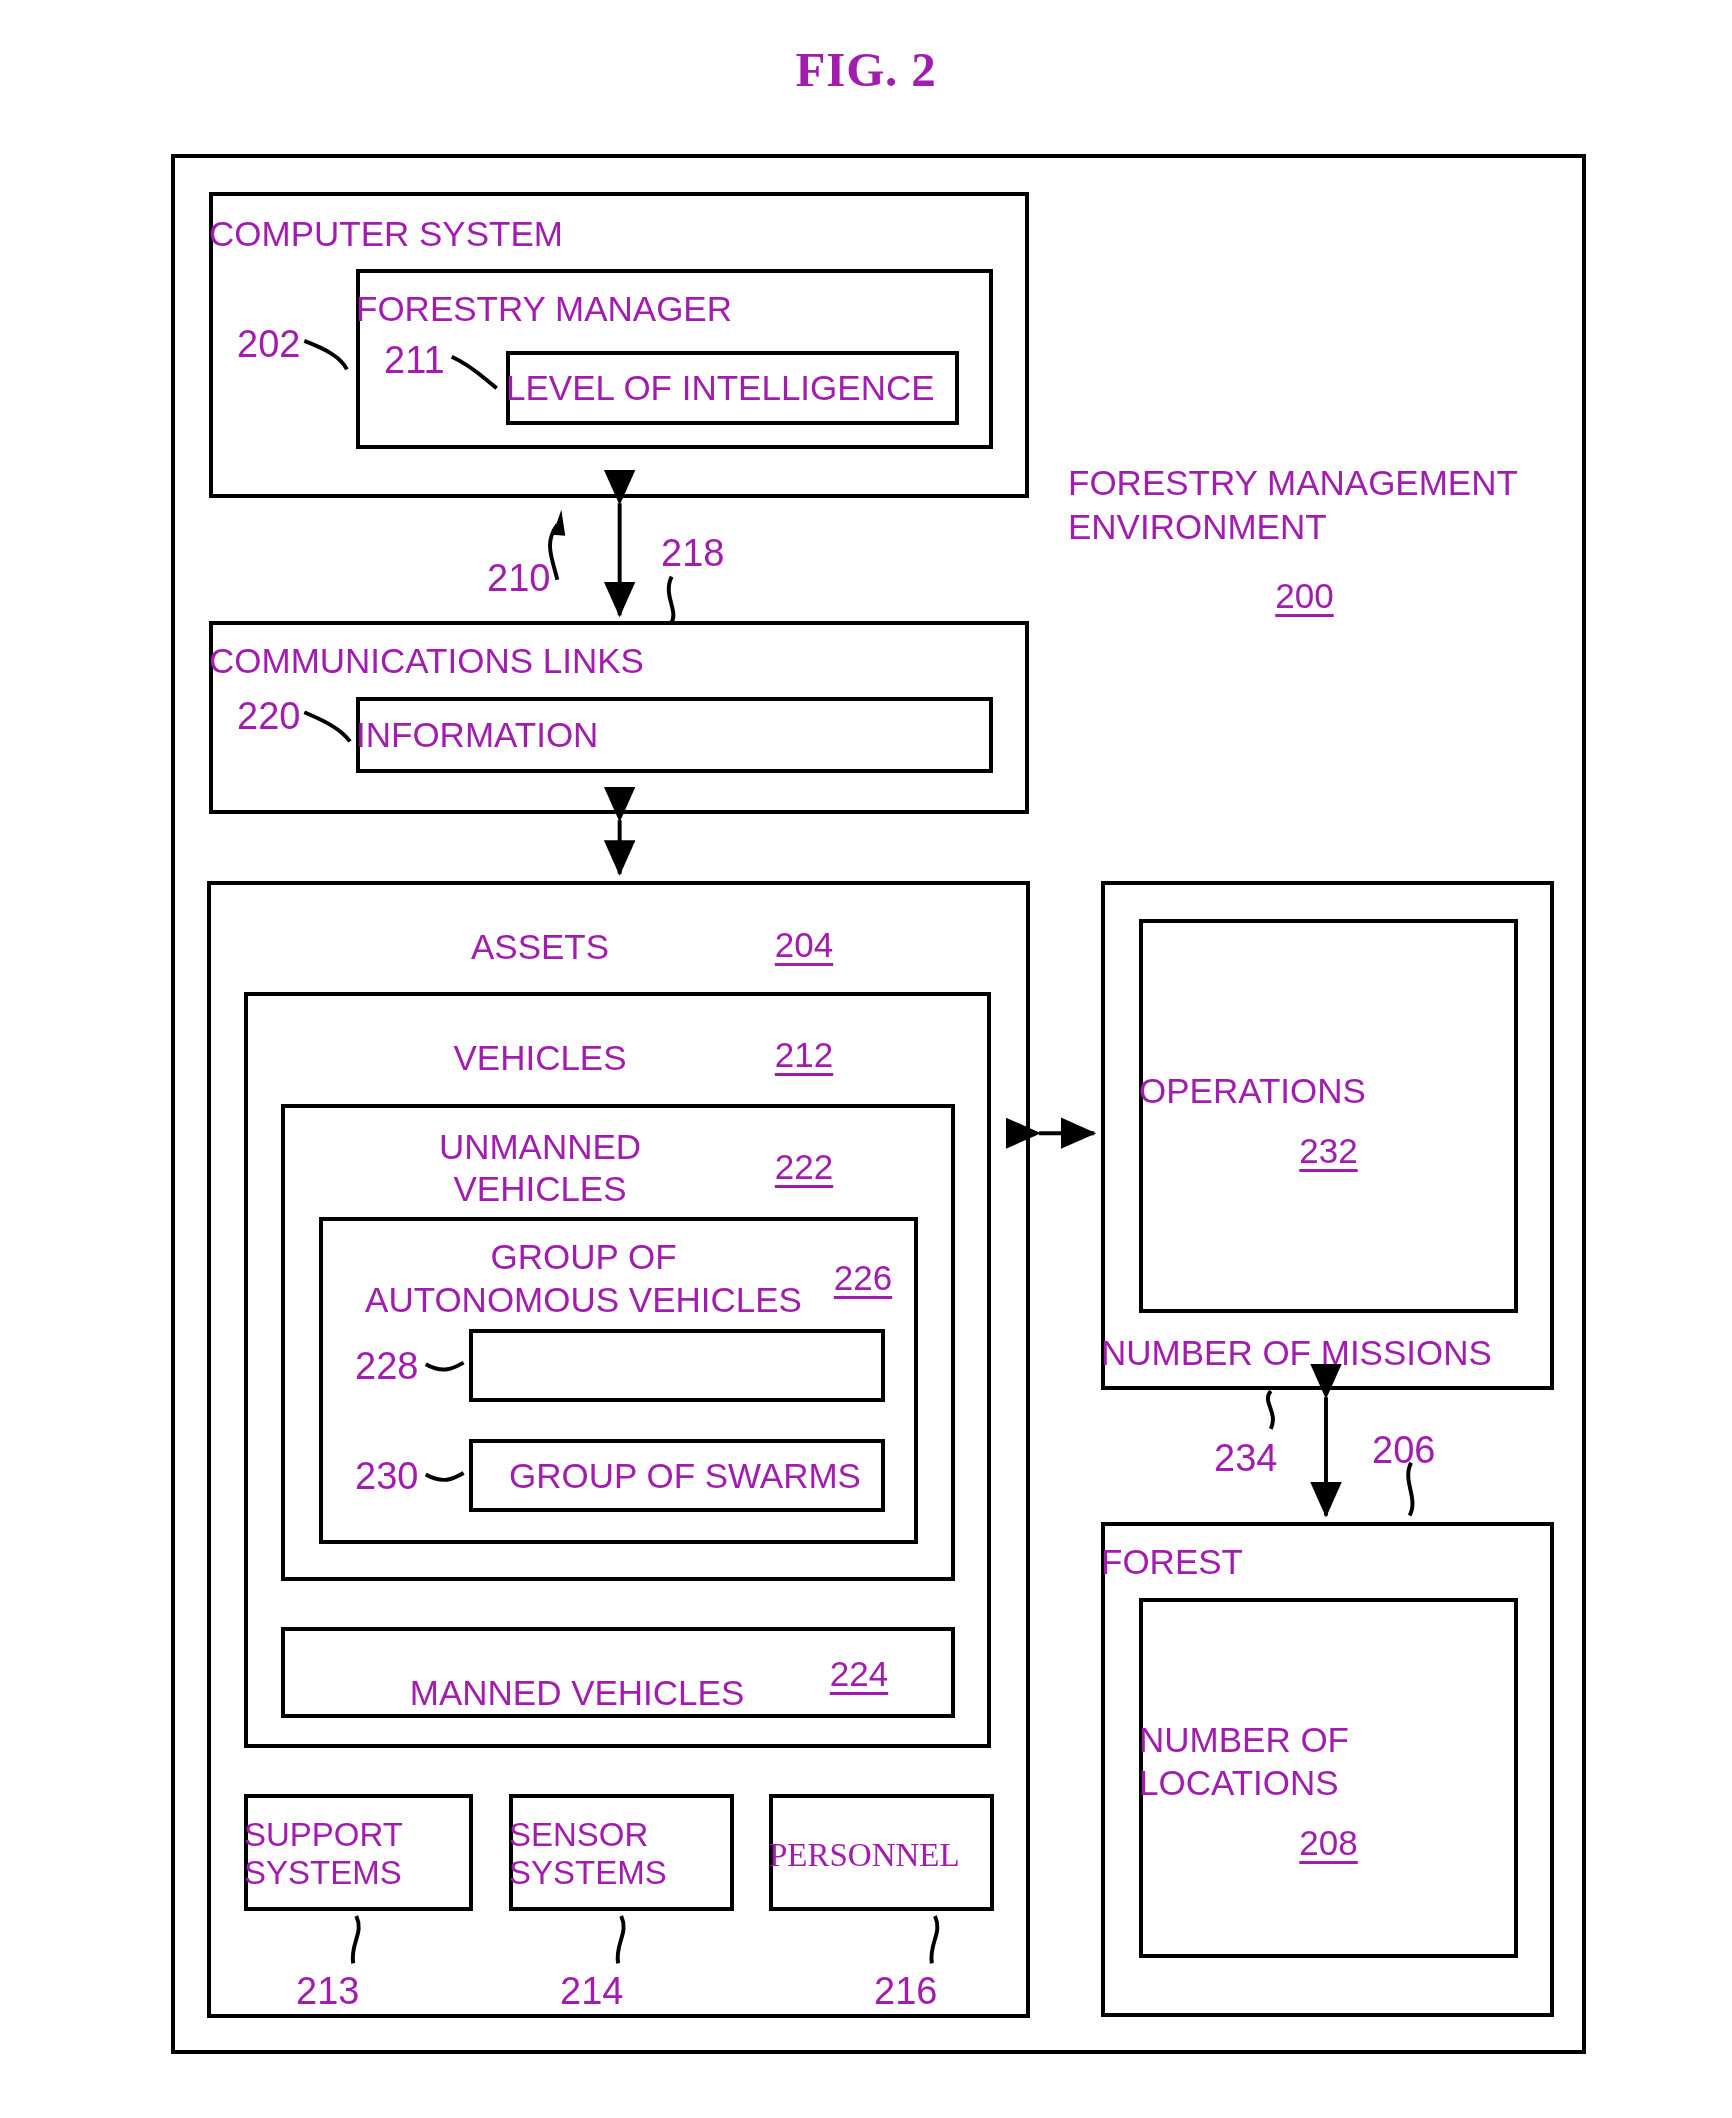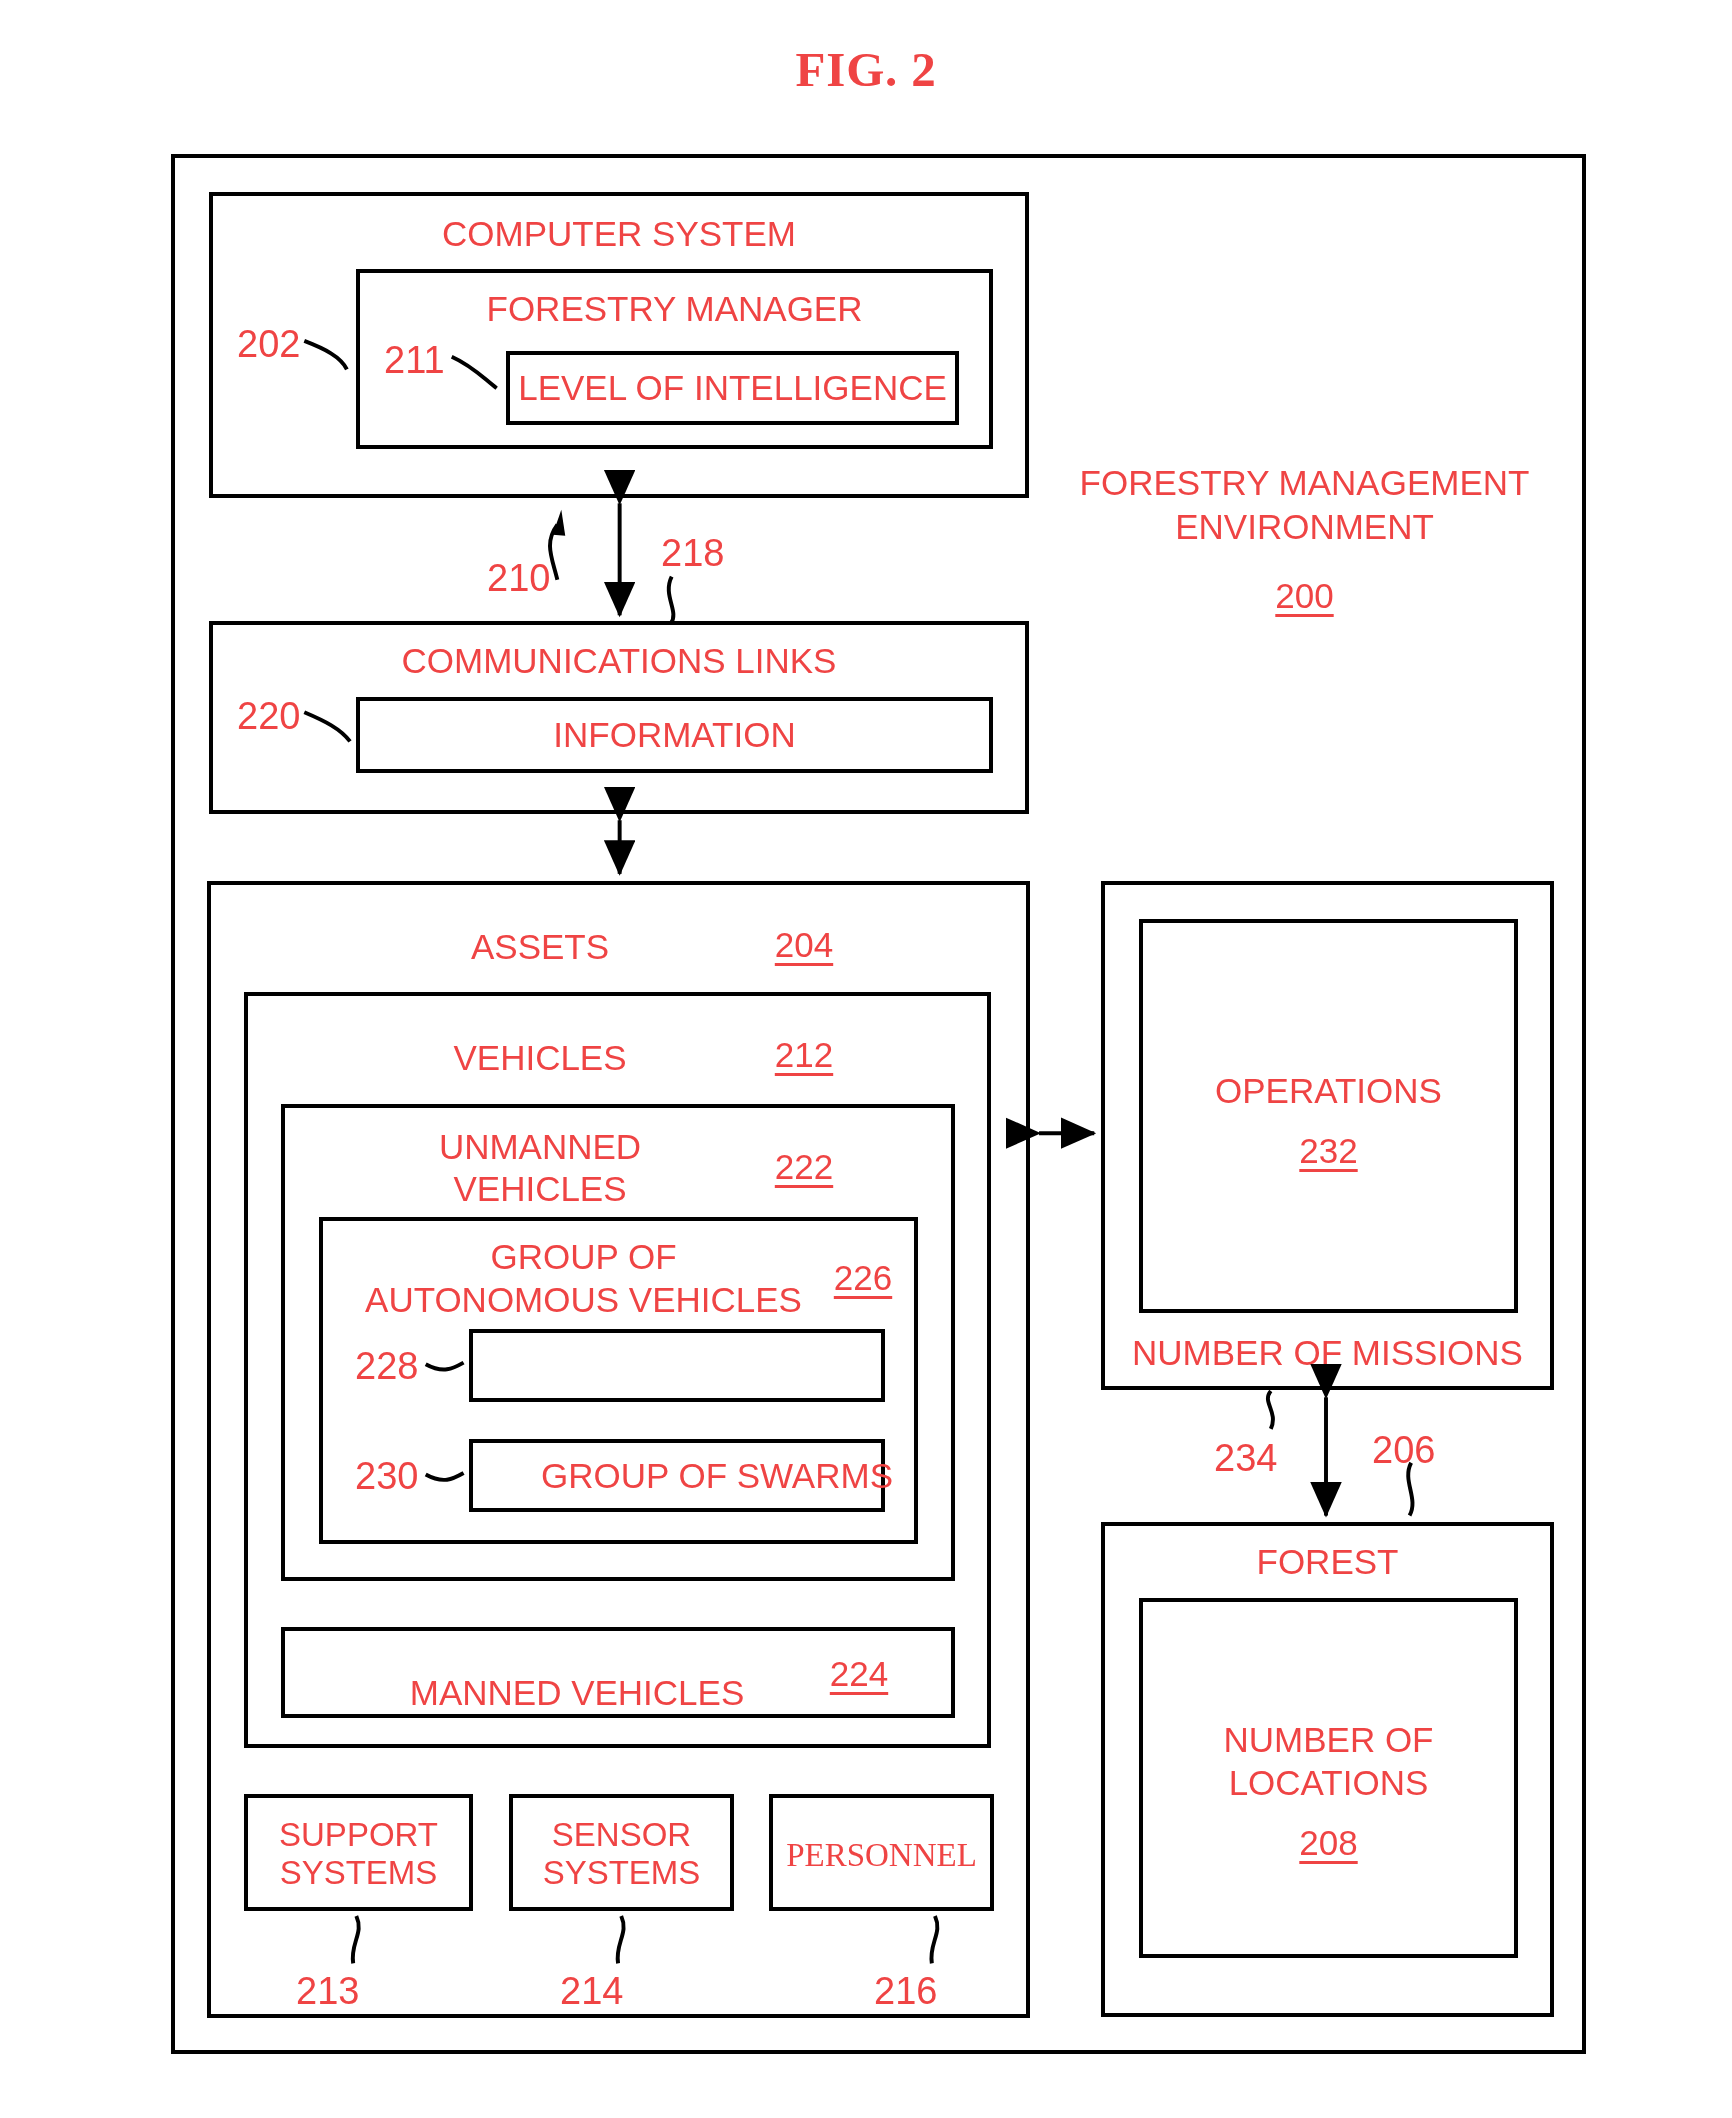--- a/index.html
+++ b/index.html
@@ -6,21 +6,21 @@
     margin: 0;
     padding: 0;
     background: #ffffff;
   }
   #page {
     position: relative;
     width: 1732px;
     height: 2080px;
     background: #ffffff;
     font-family: "Liberation Sans", sans-serif;
-    color: #ef4444;
+    color: #a21caf;
     overflow: hidden;
   }
   .fig-title {
     position: absolute;
     left: 0;
     top: 41px;
     width: 1732px;
     text-align: center;
     font-family: "Liberation Serif", serif;
     font-weight: bold;
@@ -30,21 +30,20 @@
   
   .box {
     position: absolute;
     box-sizing: border-box;
     background: #ffffff;
     border: 4px solid #000000;
   }
   .label {
     position: absolute;
     box-sizing: border-box;
-    text-align: center;
     line-height: 1.18;
     white-space: pre-line;
   }
   .t42 { font-size: 33px; }
   .t44 { font-size: 35px; }
   .refnum {
     position: absolute;
     font-size: 35px;
     text-align: center;
   }

